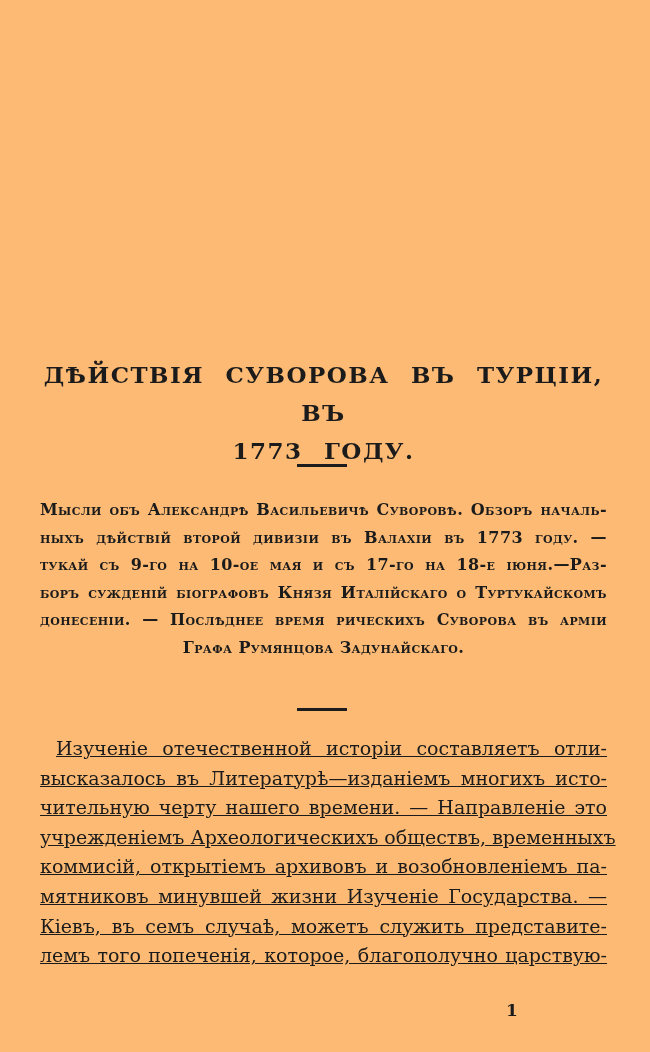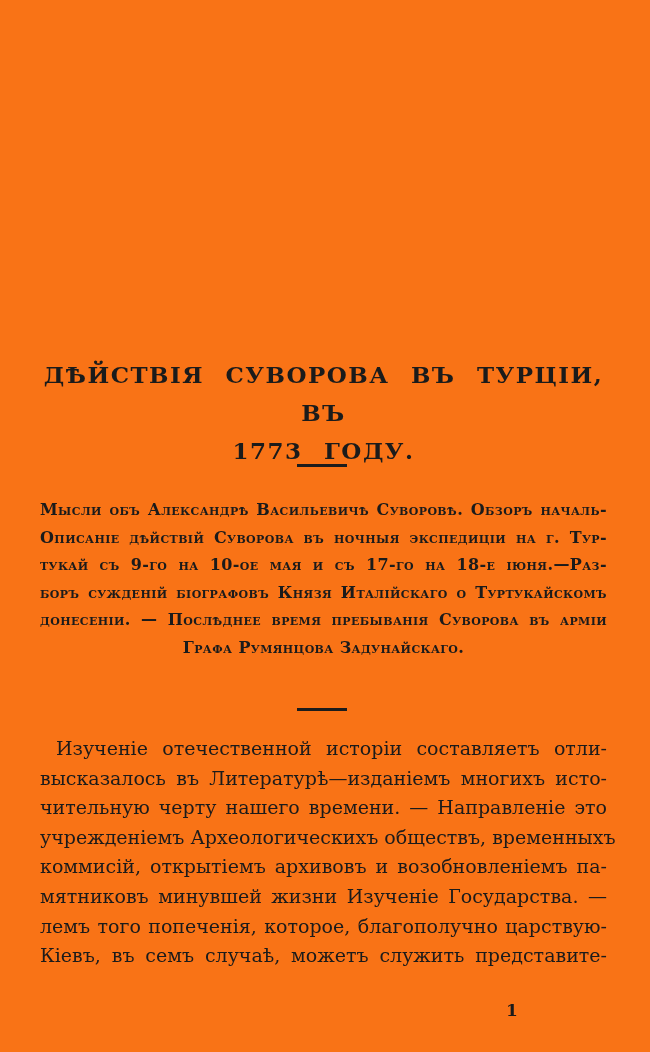--- a/index.html
+++ b/index.html
@@ -5,21 +5,21 @@
   html, body {
     margin: 0;
     padding: 0;
     background: #e8e8e8;
   }
   .page {
     position: relative;
     width: 650px;
     height: 1052px;
     margin: 0 auto;
-    background: #f97316;
+    background: #fdba74;
     color: #1b1b1b;
     font-family: "DejaVu Serif", serif;
     overflow: hidden;
   }
   .column {
     position: absolute;
     left: 40px;
     width: 567px;
   }
   .title-block {
@@ -54,20 +54,21 @@
     white-space: nowrap;
   }
   .summary-line.last {
     text-align: right;
     text-align-last: center;
   }
   .body-block {
     top: 734px;
     font-size: 19px;
     line-height: 29.6px;
+    text-decoration: underline;
   }
   .body-line {
     text-align: justify;
     text-align-last: justify;
     white-space: nowrap;
   }
   .body-line.first {
     text-indent: 16px;
   }
   .page-number {
@@ -85,35 +86,35 @@
 
   <div class="column title-block">
     <div>ДѢЙСТВІЯ СУВОРОВА ВЪ ТУРЦІИ, ВЪ</div>
     <div>1773 ГОДУ.</div>
   </div>
 
   <div class="rule rule-1"></div>
 
   <div class="column summary-block">
     <div class="summary-line">Мысли объ Александрѣ Васильевичѣ Суворовѣ. Обзоръ началь-</div>
-    <div class="summary-line">Описаніе дѣйствій Суворова въ ночныя экспедиціи на г. Тур-</div>
+    <div class="summary-line">ныхъ дѣйствій второй дивизіи въ Валахіи въ 1773 году. —</div>
     <div class="summary-line">тукай съ 9-го на 10-ое мая и съ 17-го на 18-е іюня.—Раз-</div>
     <div class="summary-line">боръ сужденій біографовъ Князя Италійскаго о Туртукайскомъ</div>
-    <div class="summary-line">донесеніи. — Послѣднее время пребыванія Суворова въ арміи</div>
+    <div class="summary-line">донесеніи. — Послѣднее время рическихъ Суворова въ арміи</div>
     <div class="summary-line last">Графа Румянцова Задунайскаго.</div>
   </div>
 
   <div class="rule rule-2"></div>
 
   <div class="column body-block">
     <div class="body-line first">Изученіе отечественной исторіи составляетъ отли-</div>
     <div class="body-line">высказалось въ Литературѣ—изданіемъ многихъ исто-</div>
     <div class="body-line">чительную черту нашего времени. — Направленіе это</div>
     <div class="body-line">учрежденіемъ Археологическихъ обществъ, временныхъ</div>
     <div class="body-line">коммисій, открытіемъ архивовъ и возобновленіемъ па-</div>
     <div class="body-line">мятниковъ минувшей жизни Изученіе Государства. —</div>
+    <div class="body-line">Кіевъ, въ семъ случаѣ, можетъ служить представите-</div>
     <div class="body-line">лемъ того попеченія, которое, благополучно царствую-</div>
-    <div class="body-line">Кіевъ, въ семъ случаѣ, можетъ служить представите-</div>
   </div>
 
   <div class="page-number">1</div>
 
 </div>
 
 </body></html>

